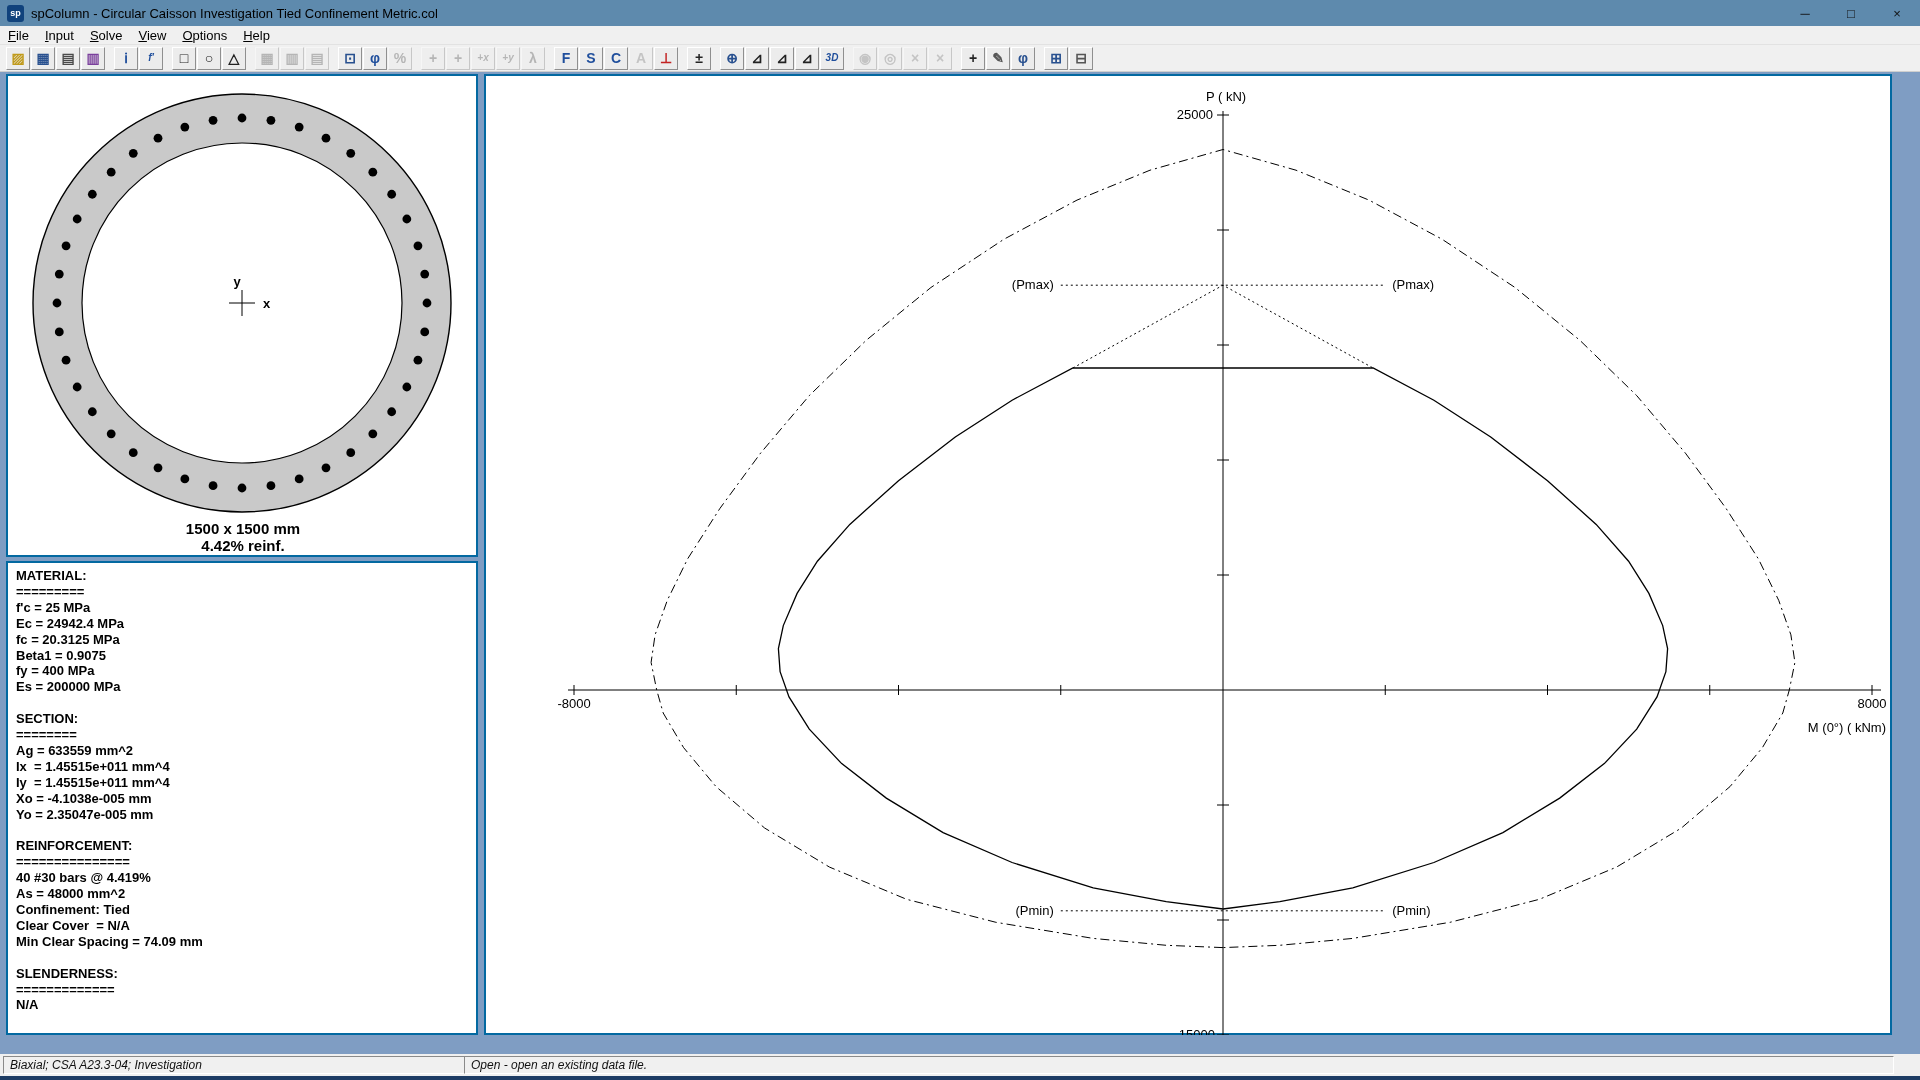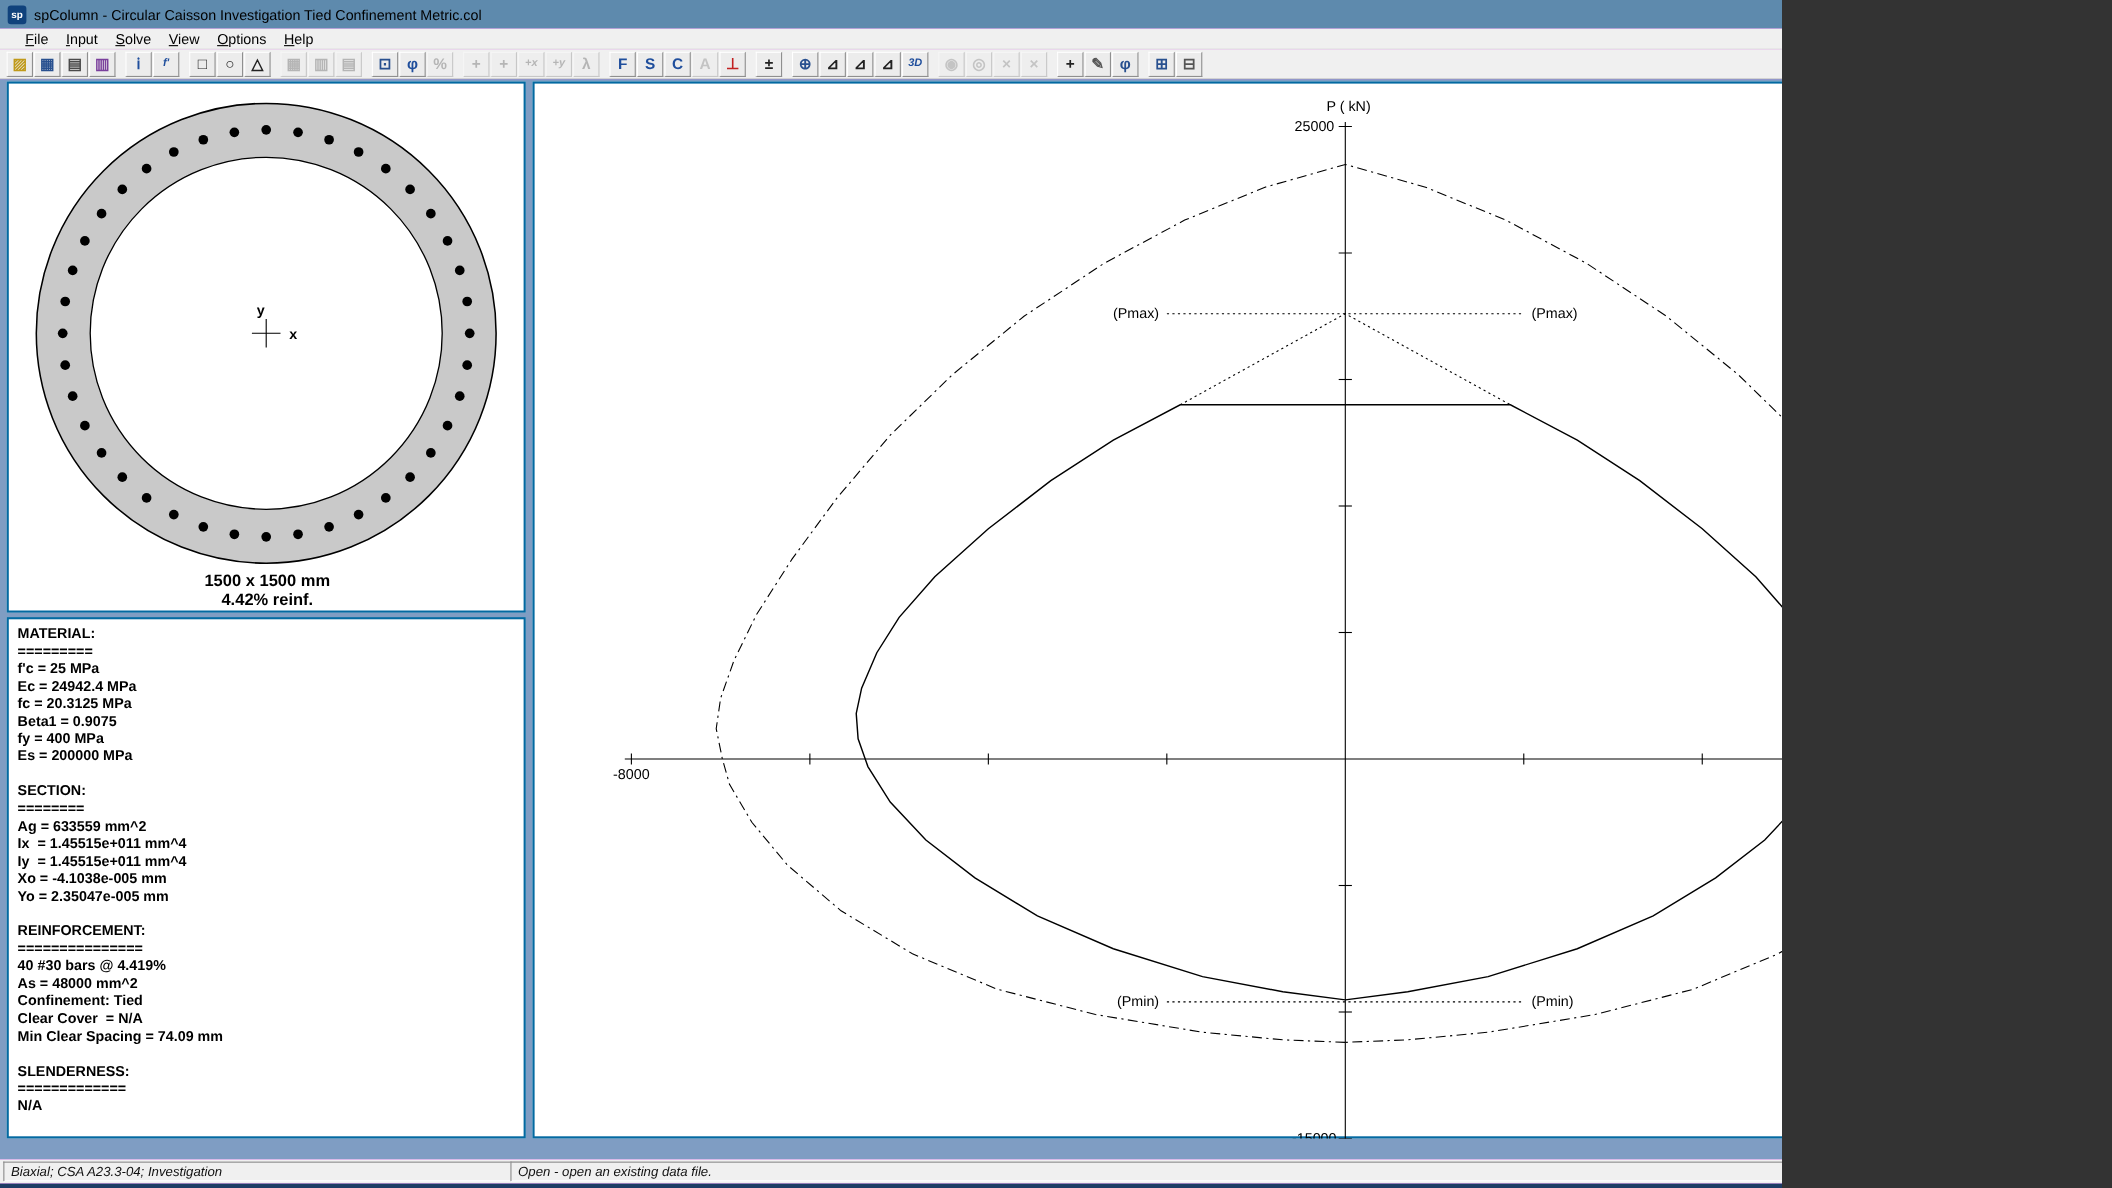--- a/index.html
+++ b/index.html
@@ -1,30 +1,30 @@
 <!DOCTYPE html>
 <html><head>
 <meta charset="utf-8">
 <style>
   html,body{margin:0;padding:0;background:#333;}
   *{box-sizing:border-box;}
-  #window{position:relative;width:1620px;height:1080px;background:#d946ef;
+  #window{position:relative;width:1920px;height:1080px;background:#d946ef;
           font-family:"Liberation Sans",sans-serif;overflow:hidden;}
   
   .titlebar{position:absolute;left:0;top:0;width:1920px;height:26px;background:#5e8aad;
             display:flex;align-items:center;padding-left:7px;}
   .app-icon{width:17px;height:17px;background:#10427c;border-radius:3px;color:#fff;
             font-size:9px;font-weight:bold;display:flex;align-items:center;justify-content:center;margin-right:7px;}
   .title-text{font-size:13px;color:#000;}
   .win-controls{margin-left:auto;display:flex;height:26px;}
   .win-btn{width:46px;height:26px;display:flex;align-items:center;justify-content:center;
            font-size:13px;color:#111;cursor:default;}
   
   .menubar{position:absolute;left:0;top:26px;width:1920px;height:19px;background:#f0f0f0;
-           display:flex;align-items:center;padding-left:15px;border-bottom:1px solid #e2e2e2;}
+           display:flex;align-items:center;padding-left:0;border-bottom:1px solid #e2e2e2;}
   .menu-item{padding:1px 8px;font-size:13px;color:#000;}
   
   .toolbar{position:absolute;left:0;top:45px;width:1920px;height:27px;background:#f0f0f0;
            display:flex;align-items:center;padding-left:6px;border-bottom:1px solid #cfcfcf;}
   .tb-group{display:flex;margin-right:8px;}
   .tb-btn{width:24px;height:23px;background:#ececec;border:1px solid;
           border-color:#ffffff #8f8f8f #8f8f8f #ffffff;display:flex;align-items:center;
           justify-content:center;margin-right:1px;font-weight:bold;line-height:1;}
   .tb-btn span{font-size:14px;}
   .tb-btn span.small{font-size:10px;font-style:italic;}

